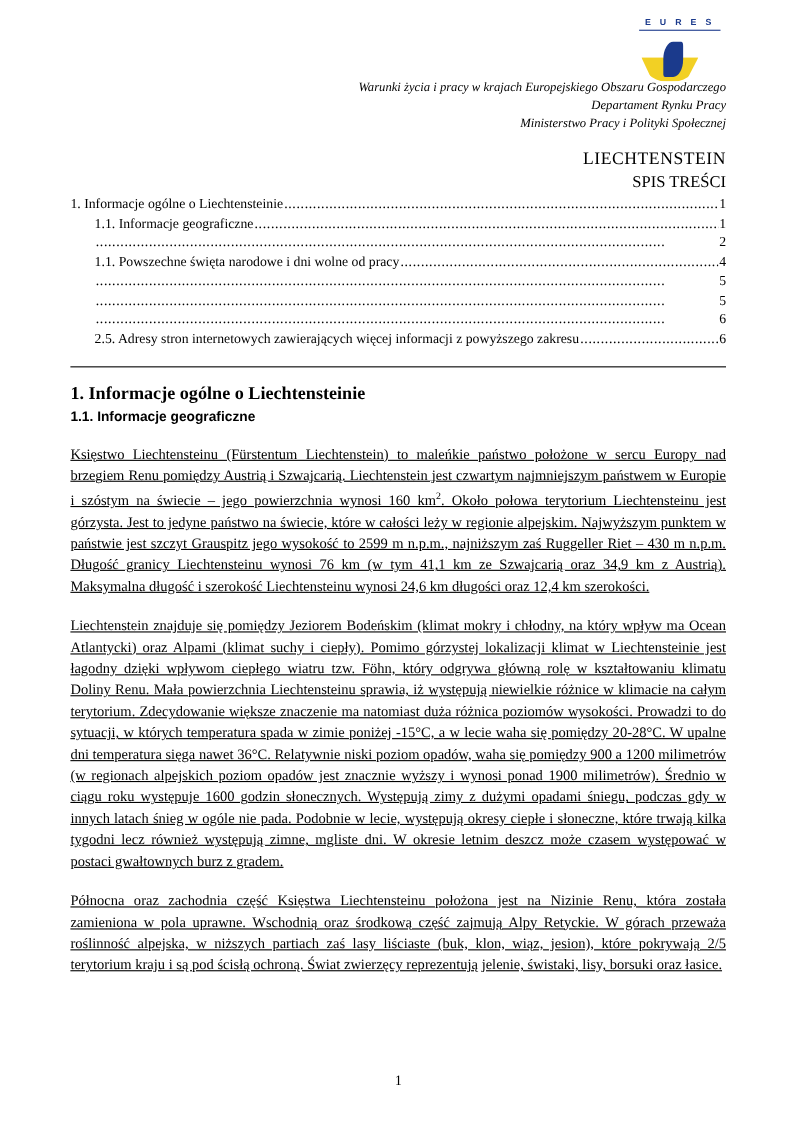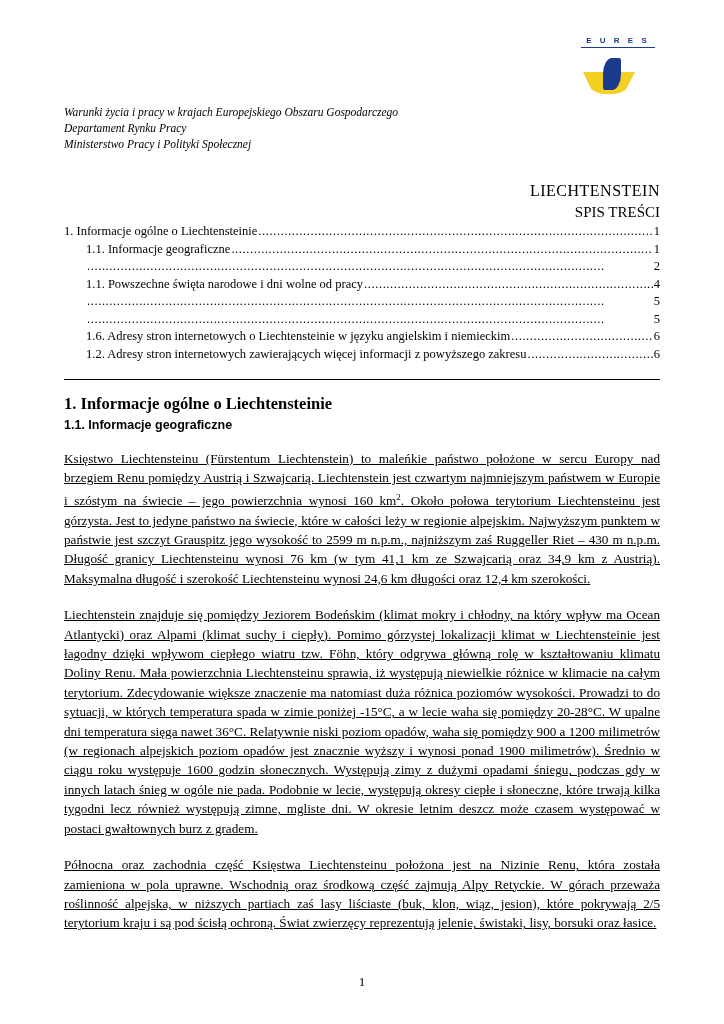--- a/index.html
+++ b/index.html
@@ -18,21 +18,21 @@
   .page {
     position: relative;
     width: 724px;
     height: 1024px;
     box-sizing: border-box;
     padding: 0 64px;
   }
   
   .logo-area {
     position: absolute;
-    top: 36px;
+    top: 16px;
     right: 58px;
     width: 96px;
     height: 64px;
   }
   .logo-word {
     font-family: "Liberation Sans", sans-serif;
     font-size: 8px;
     letter-spacing: 3px;
     color: #1b3a8c;
     text-align: center;
@@ -66,33 +66,33 @@
     left: 22px;
     top: 6px;
     width: 18px;
     height: 32px;
     background: #1b3a8c;
     border-radius: 50% 10% 50% 10%;
   }
 
   
   .doc-header {
-    padding-top: 104px;
-    text-align: left;
+    padding-top: 72px;
+    text-align: right;
     font-style: italic;
     font-size: 11.5px;
     line-height: 16px;
   }
   .doc-header div {
     white-space: nowrap;
   }
 
   
   .country-title {
-    margin-top: 30px;
+    margin-top: 16px;
     text-align: right;
     font-size: 16px;
     letter-spacing: 0.5px;
   }
 
   
   .toc-title {
     margin-top: 4px;
     font-size: 15px;
     text-align: right;
@@ -219,27 +219,26 @@
       <span class="toc-dots">...........................................................................................................................................</span>
       <span class="toc-page">5</span>
     </div>
 
     <div class="toc-row indent">
       <span class="toc-dots">...........................................................................................................................................</span>
       <span class="toc-page">5</span>
     </div>
 
     <div class="toc-row indent">
-      <span class="toc-label">1.6. Adresy stron internetowych o Liechtensteinie w języku angielskim i niemieckim</span>
       <span class="toc-dots">...........................................................................................................................................</span>
       <span class="toc-page">6</span>
     </div>
 
     <div class="toc-row indent">
-      <span class="toc-label">1.2. Adresy stron internetowych zawierających więcej informacji z powyższego zakresu</span>
+      <span class="toc-label">2.5. Adresy stron internetowych zawierających więcej informacji z powyższego zakresu</span>
       <span class="toc-dots">...........................................................................................................................................</span>
       <span class="toc-page">6</span>
     </div>
 
   </div>
 
   <hr class="sep">
 
   <h1 class="sec">1. Informacje ogólne o Liechtensteinie</h1>
   <h2 class="sub">1.1. Informacje geograficzne</h2>

